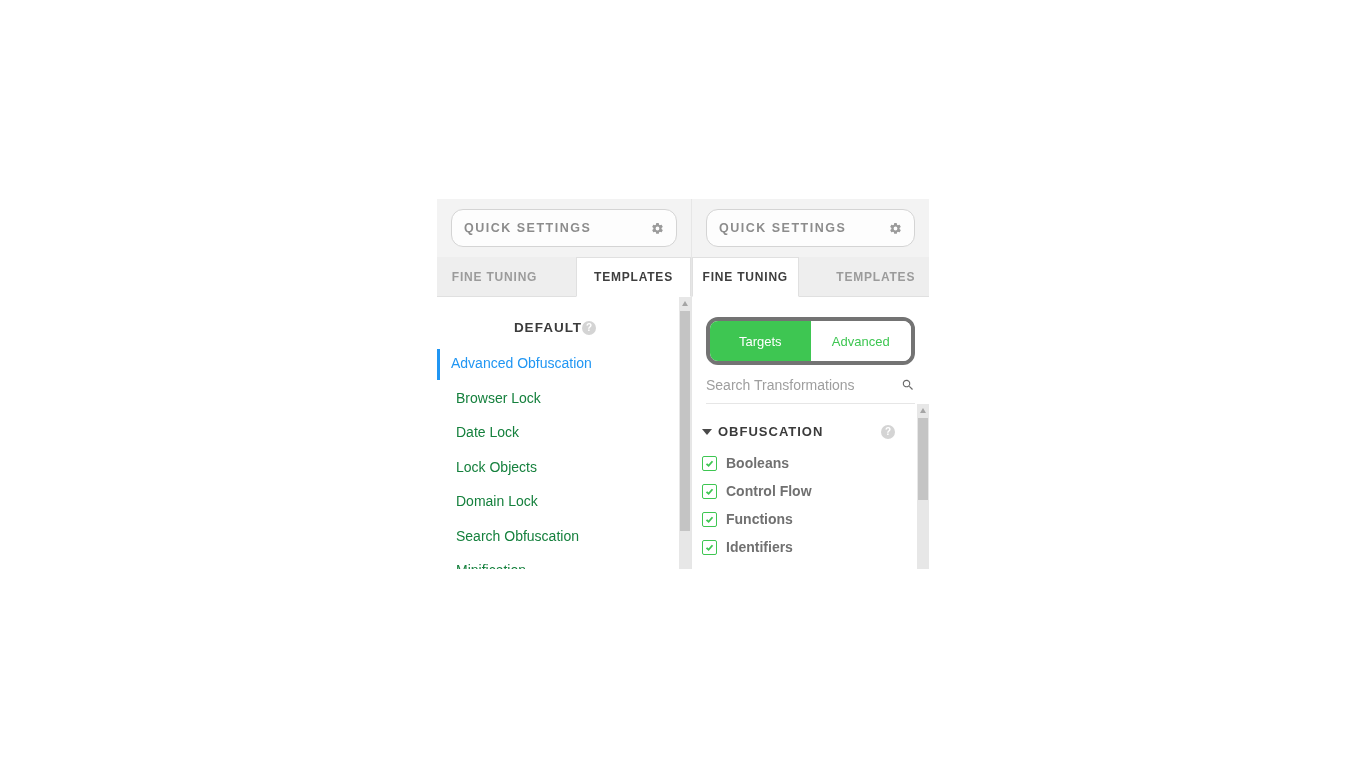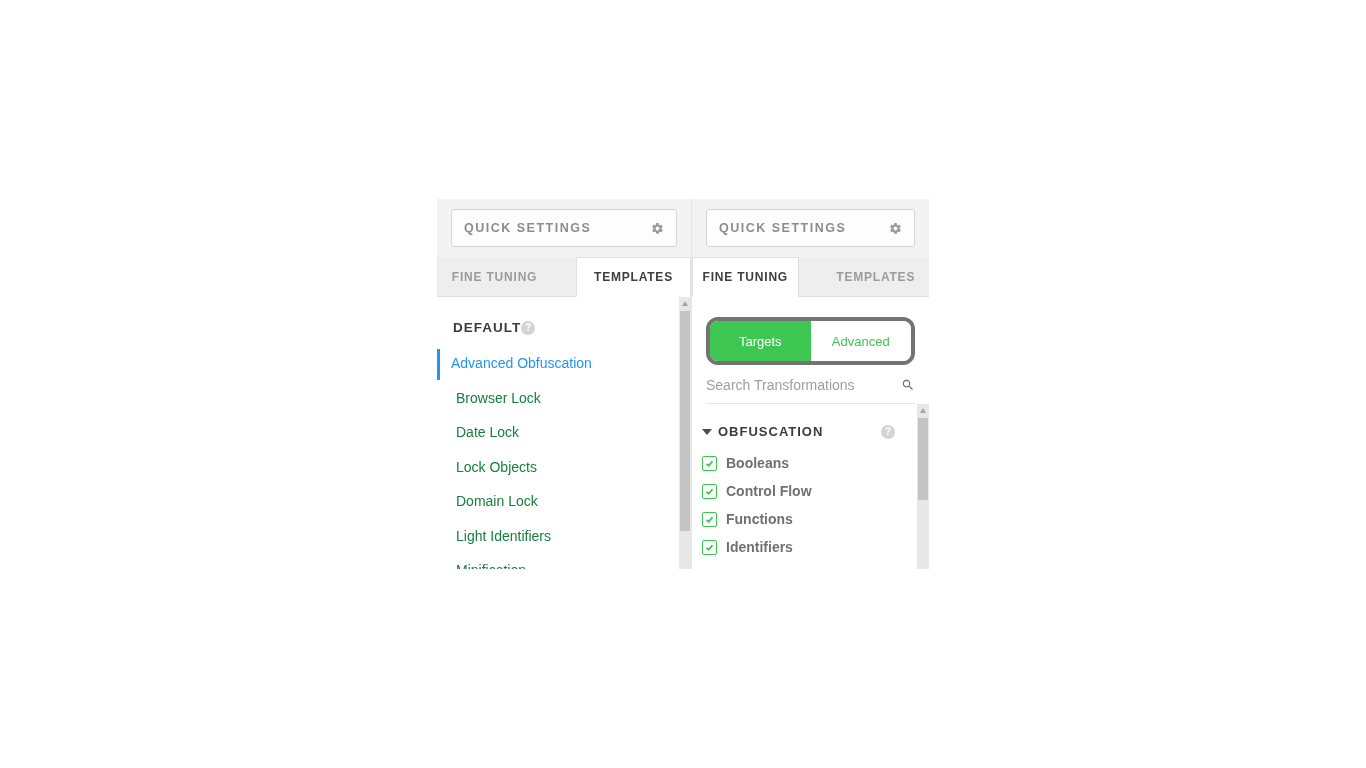--- a/index.html
+++ b/index.html
@@ -32,21 +32,21 @@
     width: 237px;
   }
   
   .qs-row {
     padding: 10px 14px 10px 14px;
   }
   .qs-btn {
     width: 100%;
     height: 38px;
     border: 1px solid #d4d4d4;
-    border-radius: 3px;
+    border-radius: 12px;
     background: #fdfdfd;
     display: flex;
     align-items: center;
     justify-content: space-between;
     padding: 0 12px;
     cursor: pointer;
   }
   .qs-btn span {
     color: #8c8c8c;
     font-size: 12.5px;
@@ -92,21 +92,21 @@
     display: flex;
     position: relative;
   }
   .left-scroll {
     flex: 1;
     overflow: hidden;
     padding: 0;
   }
   .section-header {
     display: flex;
-    justify-content: flex-start;
+    justify-content: center;
     align-items: center;
     padding: 23px 22px 14px 16px;
   }
   .section-header .title {
     color: #3b3b3b;
     font-size: 13.5px;
     font-weight: 800;
     letter-spacing: 1px;
   }
   .help-icon {
@@ -303,21 +303,21 @@
         <div class="section-header">
           <span class="title">DEFAULT</span>
           <span class="help-icon">?</span>
         </div>
         <div class="template-list">
           <div class="template-item active">Advanced Obfuscation</div>
           <div class="template-item">Browser Lock</div>
           <div class="template-item">Date Lock</div>
           <div class="template-item">Lock Objects</div>
           <div class="template-item">Domain Lock</div>
-          <div class="template-item">Light Identifiers</div>
+          <div class="template-item">Search Obfuscation</div>
           <div class="template-item">Minification</div>
         </div>
       </div>
       <div class="scrollbar-left">
         <div class="scrollbar-thumb-l"></div>
       </div>
     </div>
   </div>
 
   <div class="panel panel-right">

